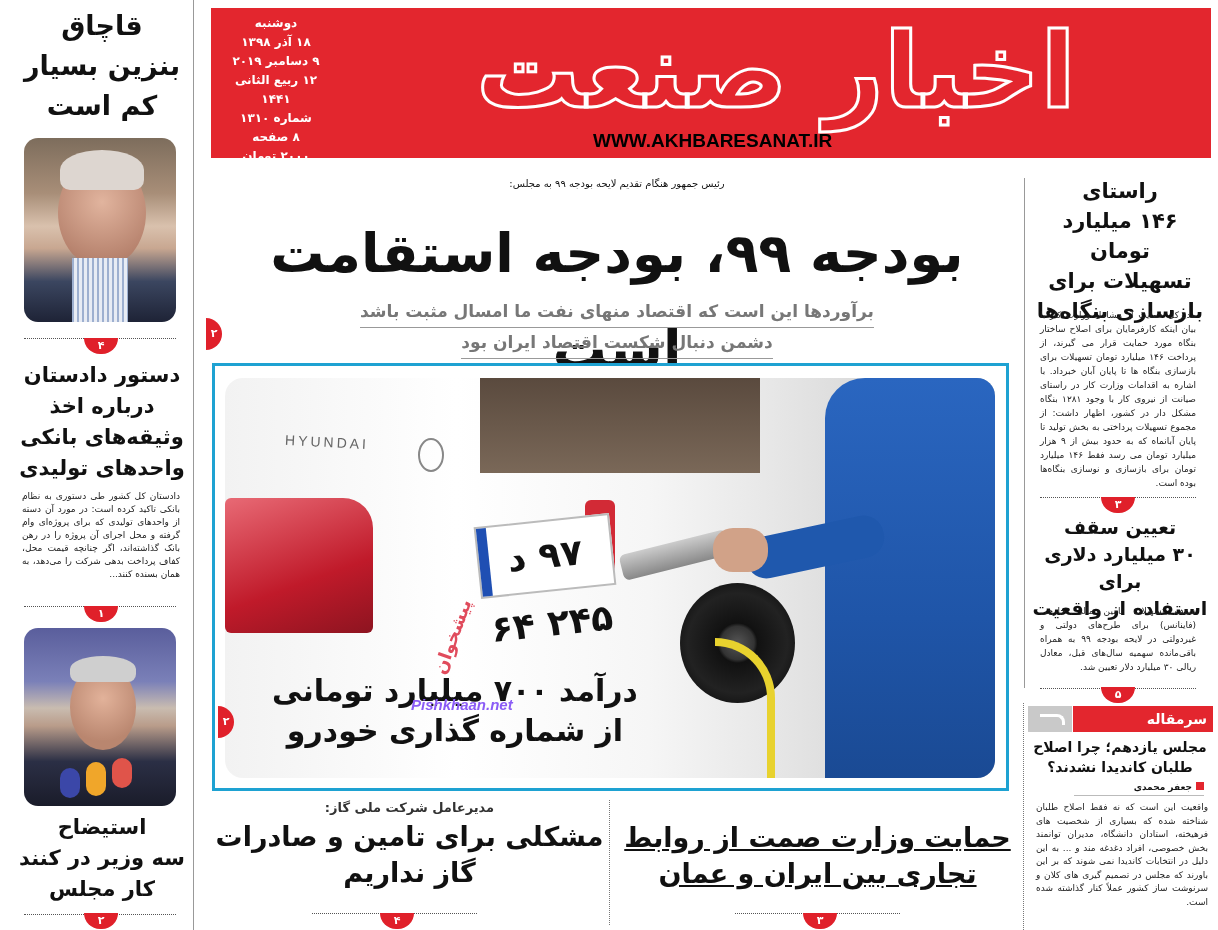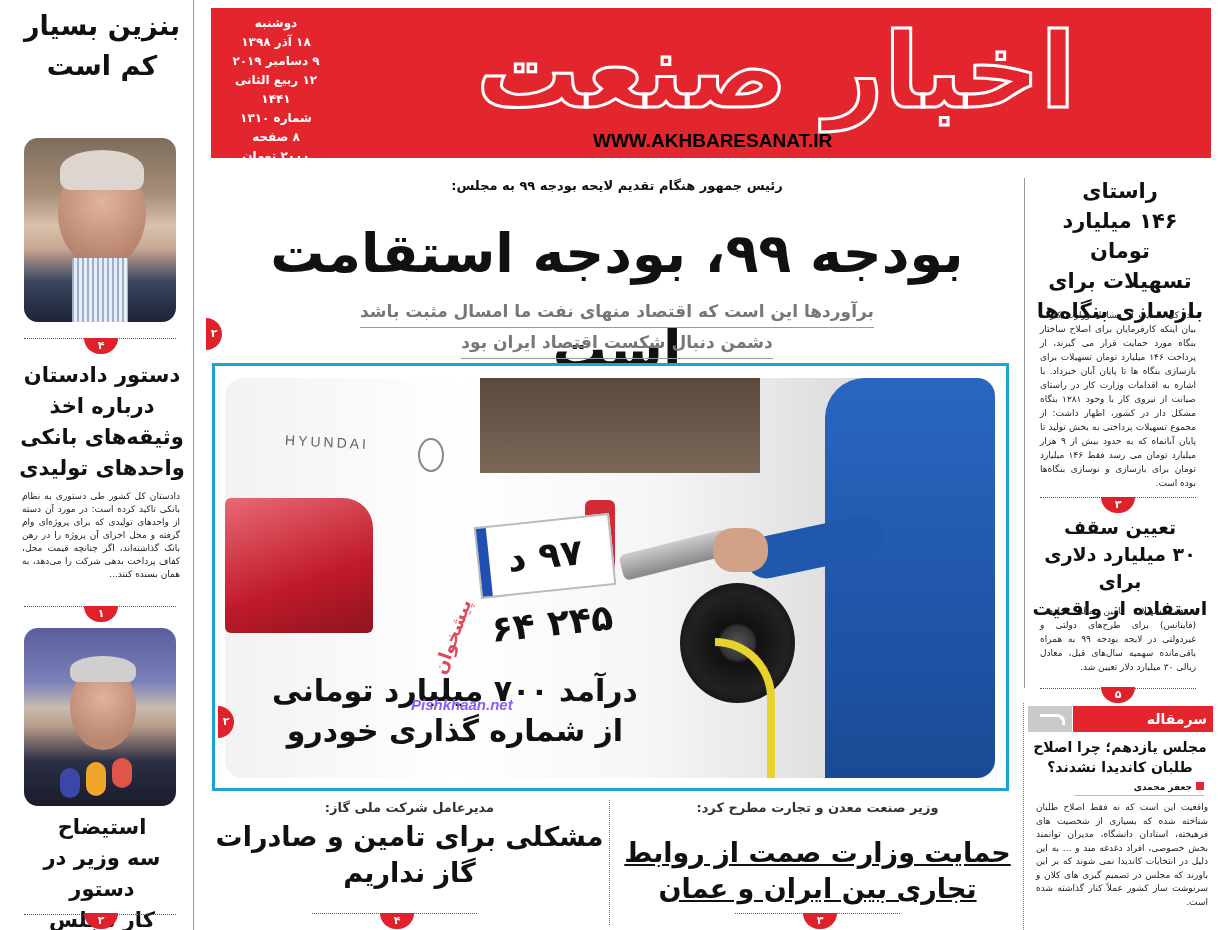--- a/index.html
+++ b/index.html
@@ -33,21 +33,21 @@
 
   
   .masthead { left: 211px; top: 8px; width: 1000px; height: 150px; background: #e3262e; }
   .mast-info { position: absolute; left: 10px; top: 6px; width: 110px; color: #fff; font-size: 12px; line-height: 19px; font-weight: bold; text-align: center; }
   .logo { position: absolute; left: 140px; top: 4px; width: 850px; height: 118px;
           font-size: 104px; font-weight: bold; color: #e3262e; line-height: 118px; text-align: center;
           -webkit-text-stroke: 3px #ffffff; letter-spacing: -2px; }
   .site { position: absolute; left: 382px; top: 122px; width: 320px; color: #000000; font-size: 19px; font-weight: bold; direction: ltr; font-family: "Liberation Sans", sans-serif; }
 
   
-  .kicker { font-size: 13px; font-weight: bold; }
+  .kicker { font-size: 10px; font-weight: normal; }
   .mainhead { font-size: 54px; font-weight: 900; letter-spacing: -1px; }
   .subhead { font-size: 17px; font-weight: bold; color: #777; border-bottom: 1.5px solid #999; display: inline-block; padding-bottom: 2px; }
 
   
   .feature { left: 212px; top: 363px; width: 797px; height: 428px; border: 3px solid #1ea2d2; background: #fff; }
   .feature-img { position: absolute; left: 10px; top: 12px; width: 770px; height: 400px; border-radius: 18px; overflow: hidden;
                  background: linear-gradient(90deg, #f2f2f2 0%, #ffffff 30%, #f6f6f6 55%, #e8e8e8 70%, #c8c8c8 100%); }
   .wall { position: absolute; left: 255px; top: 0; width: 280px; height: 95px; background: linear-gradient(180deg,#5a4a3e,#7a6858); }
   .taillight { position: absolute; left: 0; top: 120px; width: 148px; height: 135px; background: linear-gradient(160deg,#e86a75,#c01a2a 60%,#8d1420); border-radius: 6px 30px 6px 6px; }
   .taillight-2 { position: absolute; left: 360px; top: 122px; width: 30px; height: 80px; background: #d22a36; border-radius: 6px; }
@@ -79,20 +79,21 @@
   .ed-arrow::after { content:""; position:absolute; left: 12px; top: 8px; width: 22px; height: 8px; border: 3px solid #fff; border-bottom: none; border-left:none; border-radius: 0 8px 0 0; }
   .byline-sq { display:inline-block; width: 8px; height: 8px; background:#e3262e; margin-left: 4px; }
 </style>
 </head>
 <body>
 
 <div class="abs left-col">
   <div class="vline"></div>
 
   <div class="abs lhead" style="left:14px; top:6px; width:176px; font-size:27px; line-height:40px;">
+    <div>قاچاق</div>
     <div>بنزین بسیار</div>
     <div>کم است</div>
   </div>
   <div class="photo photo-1" style="left:24px; top:138px; width:152px; height:184px;">
     <div class="face" style="left:34px; top:20px; width:88px; height:110px; background:radial-gradient(circle at 50% 40%, #e1b49e, #b8846f 70%, #9d6e5c);"></div>
     <div class="face" style="left:36px; top:12px; width:84px; height:40px; background:#ddd6d0; border-radius:50% 50% 10px 10px;"></div>
     <div class="abs" style="left:48px; top:120px; width:56px; height:64px; background:repeating-linear-gradient(90deg,#9eb0d0 0 2px,#e8ecf4 2px 5px);"></div>
   </div>
   <div class="dotline" style="left:24px; top:338px; width:152px;"></div>
   <div class="badge" style="left:84px; top:338px;">۴</div>
@@ -109,21 +110,21 @@
 
   <div class="photo photo-2" style="left:24px; top:628px; width:152px; height:178px;">
     <div class="face" style="left:46px; top:36px; width:66px; height:86px; background:radial-gradient(circle at 50% 40%, #e2b29a, #b9866f 70%);"></div>
     <div class="face" style="left:46px; top:28px; width:66px; height:26px; background:#cfcfcf; border-radius:50% 50% 8px 8px;"></div>
     <div class="abs" style="left:36px; top:140px; width:20px; height:30px; background:#3b47a8; border-radius:10px;"></div>
     <div class="abs" style="left:62px; top:134px; width:20px; height:34px; background:#f0a62a; border-radius:10px;"></div>
     <div class="abs" style="left:88px; top:130px; width:20px; height:30px; background:#e0544a; border-radius:10px;"></div>
   </div>
   <div class="abs lhead" style="left:14px; top:812px; width:176px; font-size:21px; line-height:31px;">
     <div>استیضاح</div>
-    <div>سه وزیر در دستور</div>
+    <div>سه وزیر در کنند</div>
     <div>کار مجلس</div>
   </div>
   <div class="dotline" style="left:24px; top:914px; width:152px;"></div>
   <div class="badge" style="left:84px; top:913px;">۲</div>
 </div>
 
 <div class="abs masthead">
   <div class="mast-info">
     <div>دوشنبه</div>
     <div>۱۸ آذر ۱۳۹۸</div>
@@ -178,21 +179,20 @@
     <div>مشکلی برای تامین و صادرات</div>
     <div>گاز نداریم</div>
   </div>
 </div>
 <div class="dotline" style="left:312px; top:913px; width:165px;"></div>
 <div class="badge" style="left:380px; top:913px;">۴</div>
 
 <div class="abs" style="left:609px; top:800px; width:1px; height:125px; border-left:1px dotted #777;"></div>
 
 <div class="abs center" style="left:615px; top:800px; width:405px;">
-  <div class="bot-kicker">وزیر صنعت معدن و تجارت مطرح کرد:</div>
   <div class="bot-head" style="margin-top:20px;text-decoration:underline;">
     <div>حمایت وزارت صمت از روابط</div>
     <div>تجاری بین ایران و عمان</div>
   </div>
 </div>
 <div class="dotline" style="left:735px; top:913px; width:165px;"></div>
 <div class="badge" style="left:803px; top:913px;">۳</div>
 
 <div class="vline-r"></div>
 

